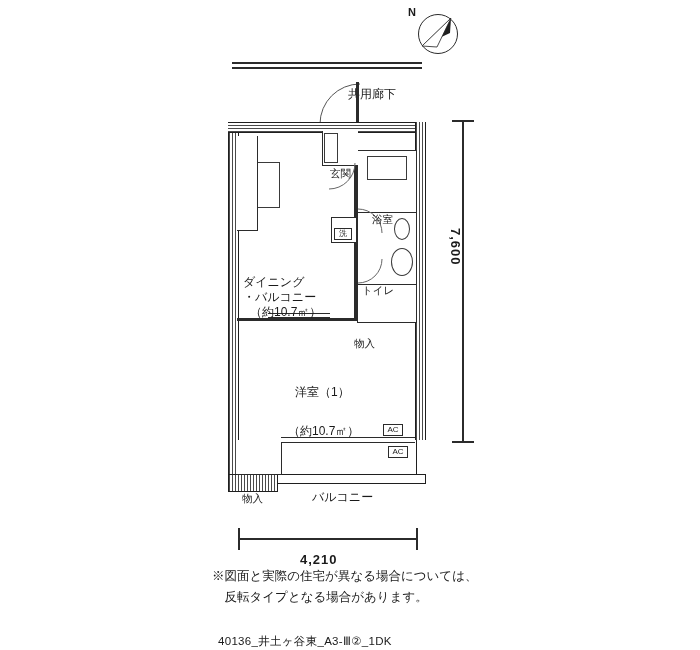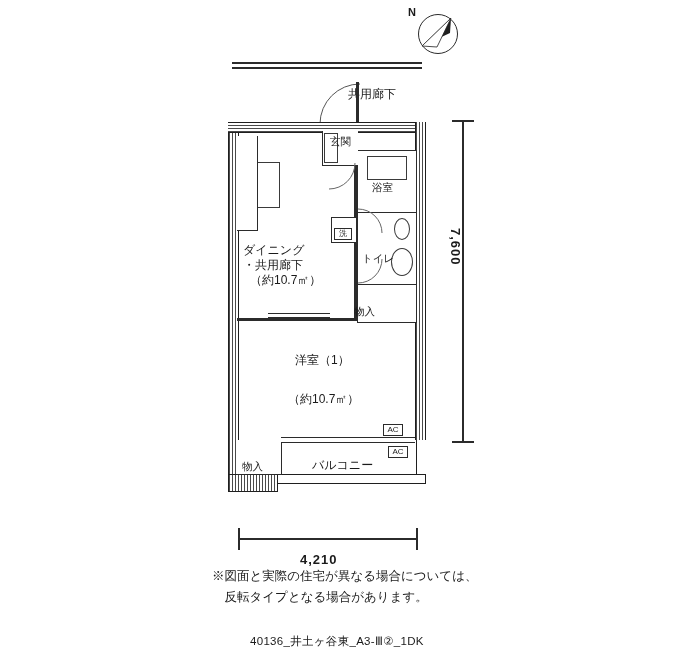--- a/index.html
+++ b/index.html
@@ -32,39 +32,39 @@
   .corridor-label{left:348px;top:78px;font-size:12px;white-space:nowrap;margin-top:8px;}
 
   
   .wall{background:#2b2b2b;}
   .hatch{
     background:
       repeating-linear-gradient(90deg,#4a4a4a 0 1px,#ffffff 1px 3px);
   }
 
   
-  .lbl{font-size:12px;line-height:15px;text-align:center;white-space:nowrap;}
+  .lbl{font-size:12px;line-height:15px;text-align:center;white-space:nowrap;margin-top:32px;}
   .lbl.small{font-size:10.5px;}
 
   
   .dimv{left:462px;top:120px;width:2px;height:322px;background:#2b2b2b;}
   .dimv-tick-top{left:452px;top:120px;width:22px;height:2px;background:#2b2b2b;}
   .dimv-tick-bot{left:452px;top:441px;width:22px;height:2px;background:#2b2b2b;}
   .dimv-label{
     left:448px;top:228px;font-size:13px;font-weight:bold;
     writing-mode:vertical-rl;text-orientation:mixed;letter-spacing:1px;
   }
   .dimh{left:238px;top:538px;width:180px;height:2px;background:#2b2b2b;}
   .dimh-tick-l{left:238px;top:528px;width:2px;height:22px;background:#2b2b2b;}
   .dimh-tick-r{left:416px;top:528px;width:2px;height:22px;background:#2b2b2b;}
   .dimh-label{left:300px;top:546px;font-size:13px;font-weight:bold;letter-spacing:1px;margin-top:6px;}
 
   
   .notes{left:212px;top:566px;width:470px;font-size:12.5px;line-height:21px;}
-  .code{left:218px;top:634px;font-size:11.5px;letter-spacing:0.3px;margin-left:32px;}
+  .code{left:218px;top:634px;font-size:11.5px;letter-spacing:0.3px;}
 
   
   .boxlbl{
     border:1px solid #2b2b2b;background:#fff;font-size:8px;
     padding:0 1px;line-height:10px;text-align:center;
   }
 
   
   .fix{border:1px solid #3a3a3a;background:#fff;}
   .oval{border:1px solid #3a3a3a;border-radius:50%;background:#fff;}
@@ -148,21 +148,21 @@
       <path d="M27,1 A26,26 0 0 1 1,27" fill="none" stroke="#666" stroke-width="1"></path>
     </svg>
   </div>
 
   <div class="abs lbl small" style="left:330px;top:134px;">玄関</div>
   <div class="abs lbl small" style="left:372px;top:180px;">浴室</div>
   <div class="abs lbl small" style="left:362px;top:251px;">トイレ</div>
   <div class="abs boxlbl" style="left:334px;top:228px;width:14px;">洗</div>
 
   <div class="abs lbl" style="left:243px;top:243px;">ダイニング</div>
-  <div class="abs lbl" style="left:243px;top:258px;">・共用廊下</div>
+  <div class="abs lbl" style="left:243px;top:258px;">・バルコニー</div>
   <div class="abs lbl" style="left:250px;top:273px;">（約10.7㎡）</div>
 
   <div class="abs lbl small" style="left:354px;top:304px;">物入</div>
 
   <div class="abs lbl" style="left:295px;top:353px;">洋室（1）</div>
   <div class="abs lbl" style="left:288px;top:392px;">（約10.7㎡）</div>
 
   <div class="abs lbl small" style="left:242px;top:459px;">物入</div>
   <div class="abs lbl" style="left:312px;top:458px;">バルコニー</div>
 

